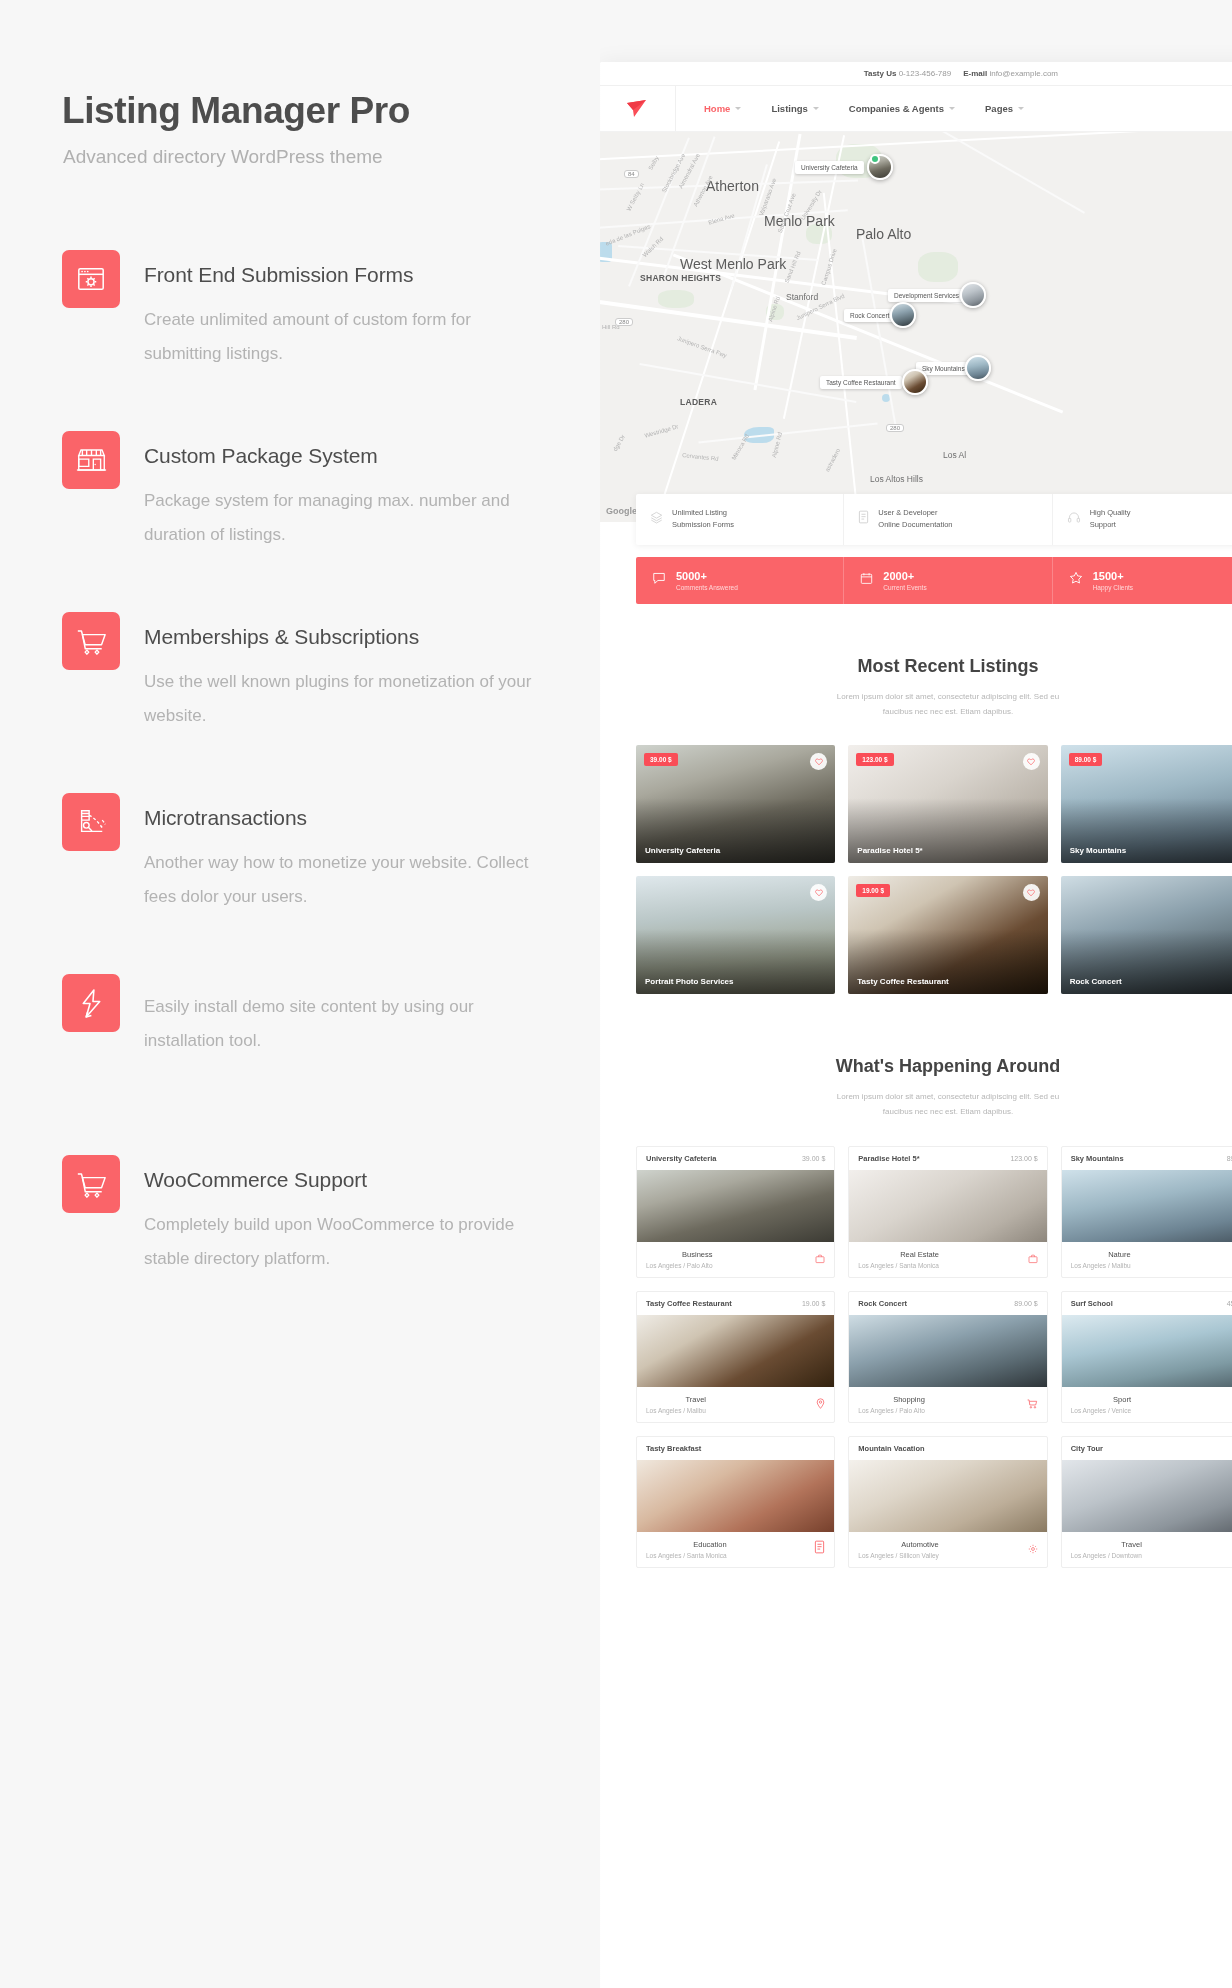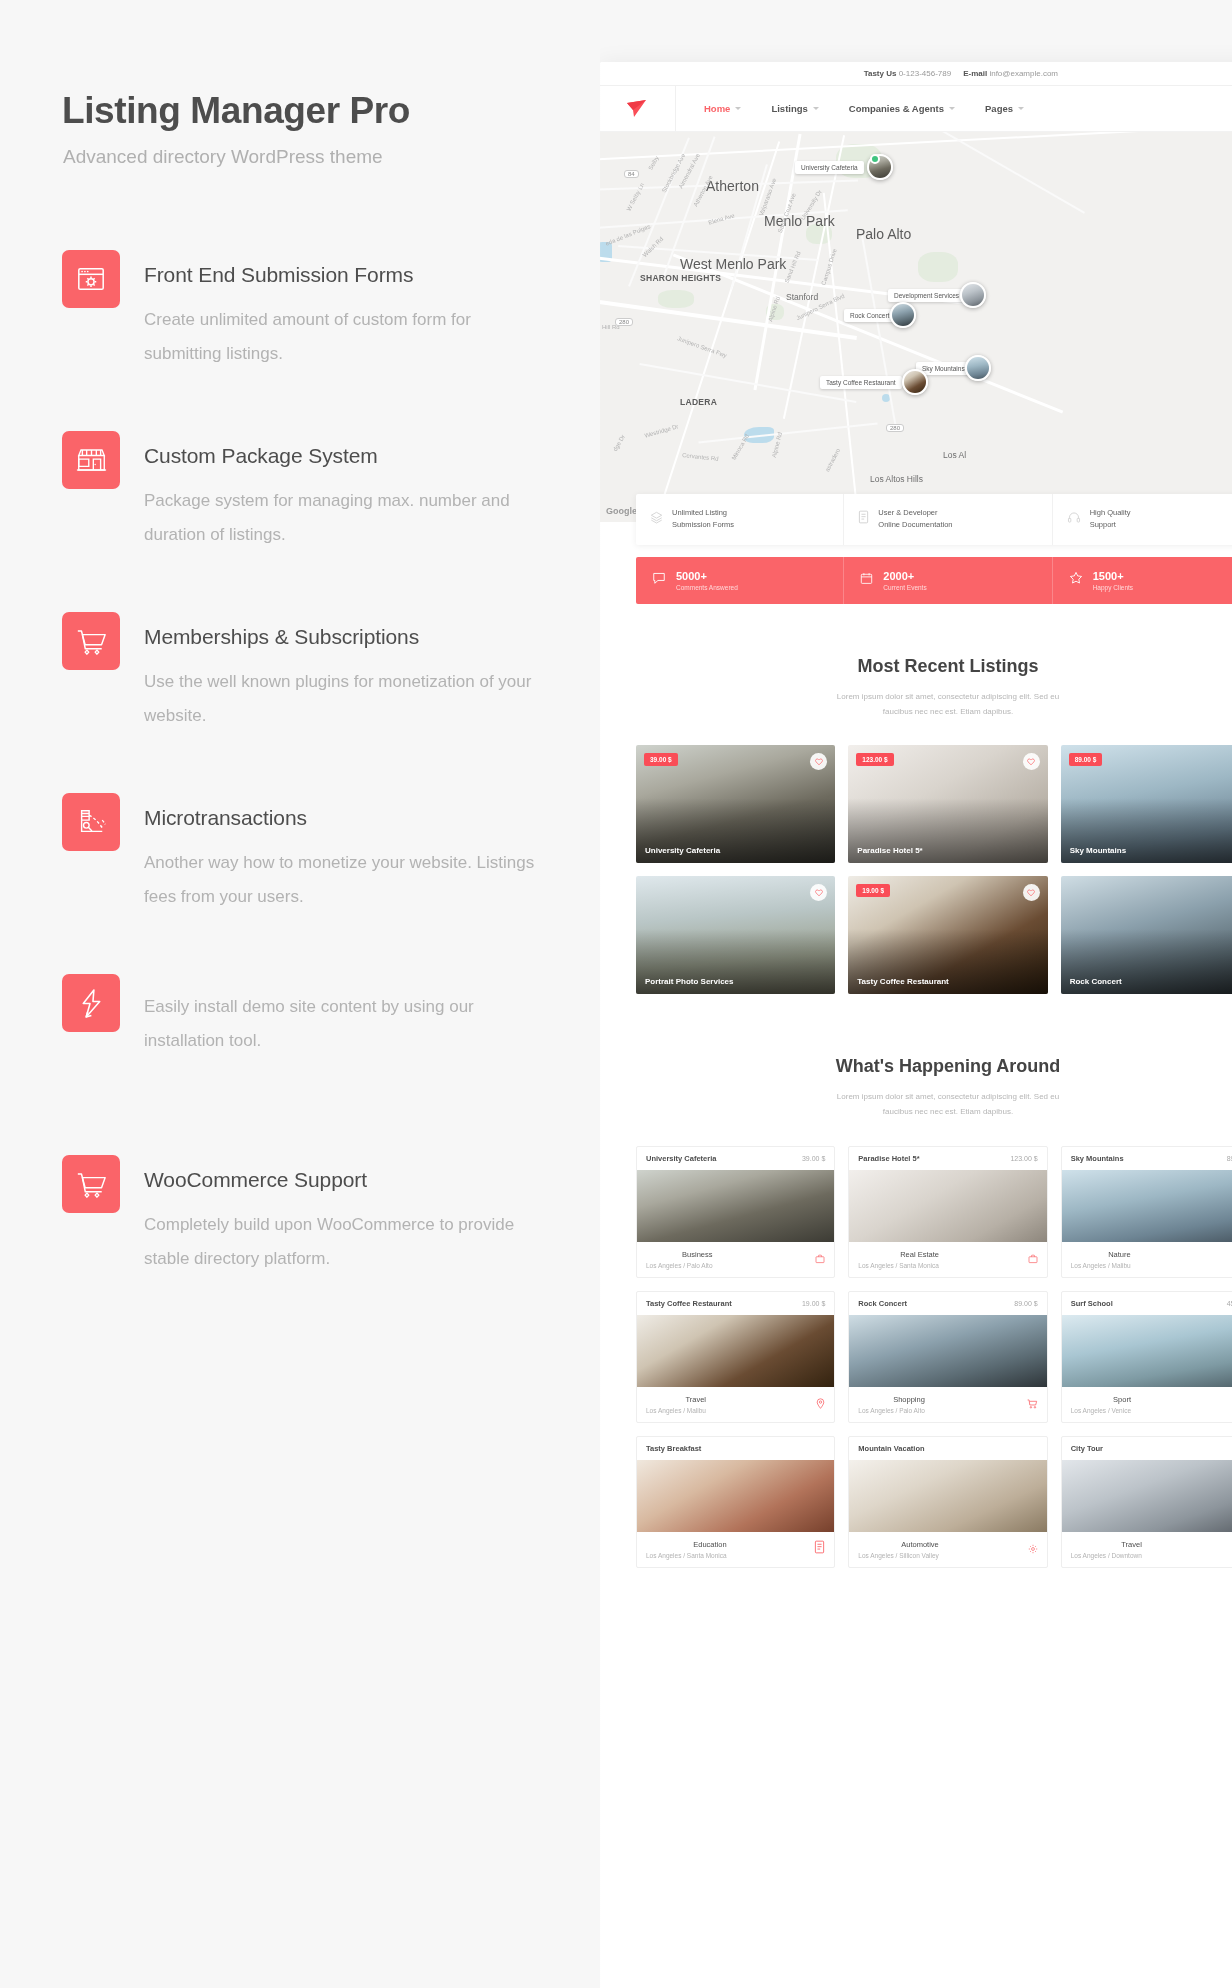--- a/index.html
+++ b/index.html
@@ -193,21 +193,21 @@
             <path d="M6 4h8v10H6z"></path>
             <path d="M6 7h8M6 10h8"></path>
             <path d="M6 14v12h22"></path>
             <path d="M14 9c4 1.5 9 6 14 13" stroke-dasharray="3 2.4"></path>
             <circle cx="11" cy="19.5" r="3"></circle>
             <path d="M13.2 21.7L17 25.5"></path>
             <path d="M28 14c1.6 1.8 2.6 3.4 3.2 4.6" stroke-dasharray="2.6 2.2"></path>
           </svg>
         </div>
         <div class="feature-title">Microtransactions</div>
-        <div class="feature-desc">Another way how to monetize your website. Listings fees from your users.</div>
+        <div class="feature-desc">Another way how to monetize your website. Collect fees dolor your users.</div>
       </div>
       <div class="feature-item">
         <div class="feature-icon">
           <svg width="28" height="31" viewBox="0 0 28 32" fill="none" stroke="#fff" stroke-width="1.6" stroke-linejoin="round">
             <path d="M17 2 L6 16 h7 L9 30 L23 14 h-7 Z"></path>
             <path d="M9 30 l1.6-5.4 M9 30 l5.4-1.6"></path>
           </svg>
         </div>
         <div class="feature-desc">Easily install demo site content by using our installation tool.</div>
       </div>

